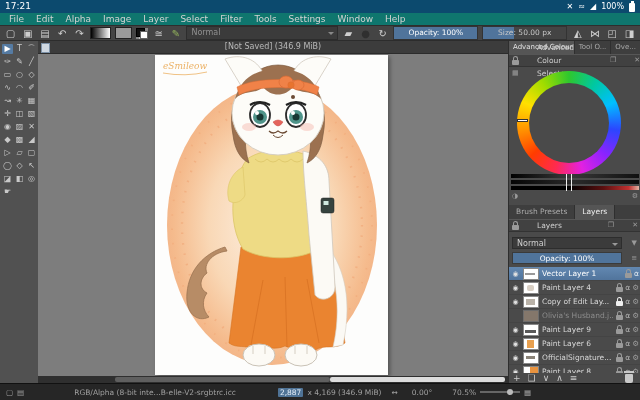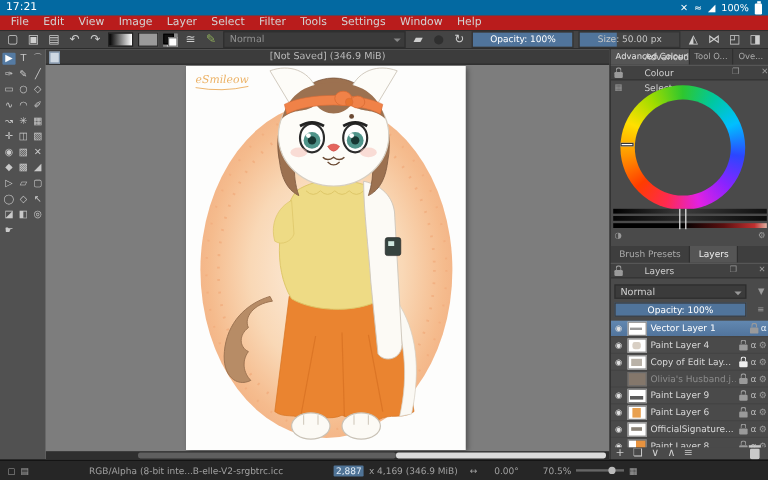--- a/index.html
+++ b/index.html
@@ -1,26 +1,26 @@
 <!DOCTYPE html>
 <html><head>
 <meta charset="utf-8">
 <style>
   html,body{margin:0;padding:0;background:#1a1a1a}
   #app{position:relative;width:640px;height:400px;overflow:hidden;
        font-family:"DejaVu Sans",sans-serif;background:#4a4a4a;color:#ddd}
   .abs{position:absolute}
   
-  #androidbar{left:0;top:0;width:640px;height:13px;background:#0369a1;color:#fff;
+  #androidbar{left:0;top:0;width:640px;height:13px;background:#0c4a6e;color:#fff;
     font-size:9px;line-height:13px;display:flex;justify-content:space-between;padding:0 5px;box-sizing:border-box}
   #androidbar .right{display:flex;gap:5px;align-items:center;font-size:8px}
   .batt{width:6px;height:9px;background:#fff;border-radius:1px;position:relative;margin-top:1px}
   .batt::before{content:"";position:absolute;top:-2px;left:1.5px;width:3px;height:2px;background:#fff}
   
-  #menubar{left:0;top:13px;width:640px;height:13px;background:#b91c1c;display:flex;
+  #menubar{left:0;top:13px;width:640px;height:13px;background:#0f766e;display:flex;
     font-size:9px;line-height:13px;color:#d3d3d3;padding-left:3px;box-sizing:border-box;border-bottom:1px solid #2e2e2e}
   .menu-item{padding:0 6px;white-space:nowrap;cursor:default}
   
   #toolbar{left:0;top:26px;width:640px;height:15px;background:#444;display:flex;align-items:center;
     gap:4px;padding:0 4px;box-sizing:border-box;border-bottom:1px solid #2c2c2c;font-size:10px;color:#cfcfcf}
   .tbtn{width:14px;text-align:center;line-height:13px}
   .gradbox{width:20px;height:10px;background:linear-gradient(90deg,#000,#fff);border:1px solid #222}
   .patbox{width:16px;height:10px;background:#9a9a9a;border:1px solid #222}
   .swatches{width:13px;height:11px;position:relative;background:
     repeating-conic-gradient(#888 0 25%,#bbb 0 50%) 0 0/6px 6px}
@@ -124,21 +124,21 @@
       <span>≈</span>
       <span>◢</span>
       <span>100%</span>
       <span class="batt"></span>
     </span>
   </div>
 
   <div class="abs" id="menubar">
     <span class="menu-item">File</span>
     <span class="menu-item">Edit</span>
-    <span class="menu-item">View</span>
+    <span class="menu-item">Alpha</span>
     <span class="menu-item">Image</span>
     <span class="menu-item">Layer</span>
     <span class="menu-item">Select</span>
     <span class="menu-item">Filter</span>
     <span class="menu-item">Tools</span>
     <span class="menu-item">Settings</span>
     <span class="menu-item">Window</span>
     <span class="menu-item">Help</span>
   </div>
 

